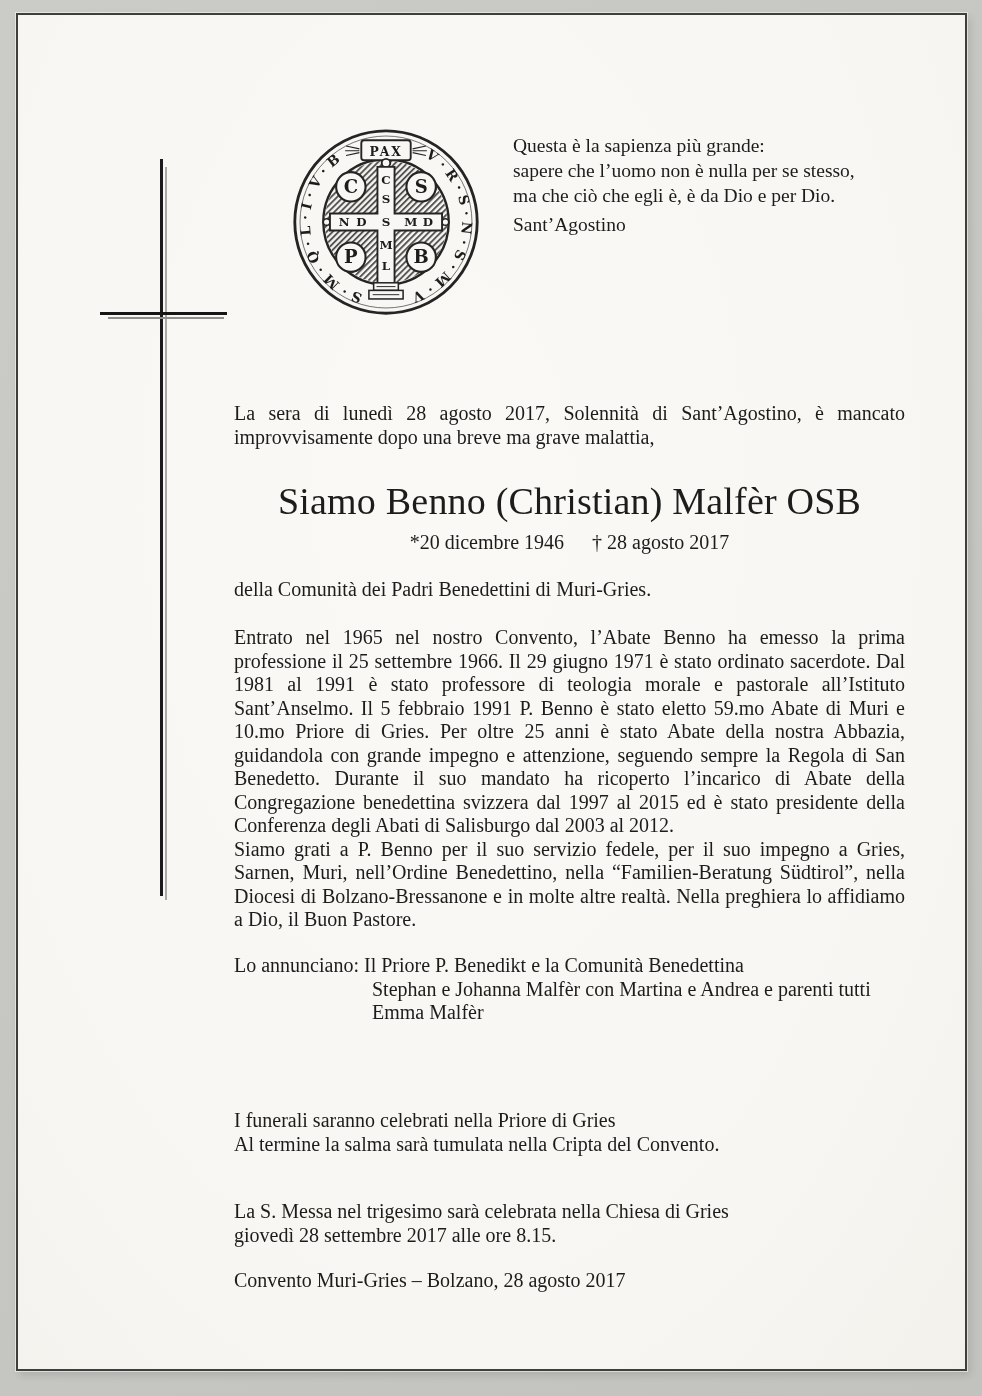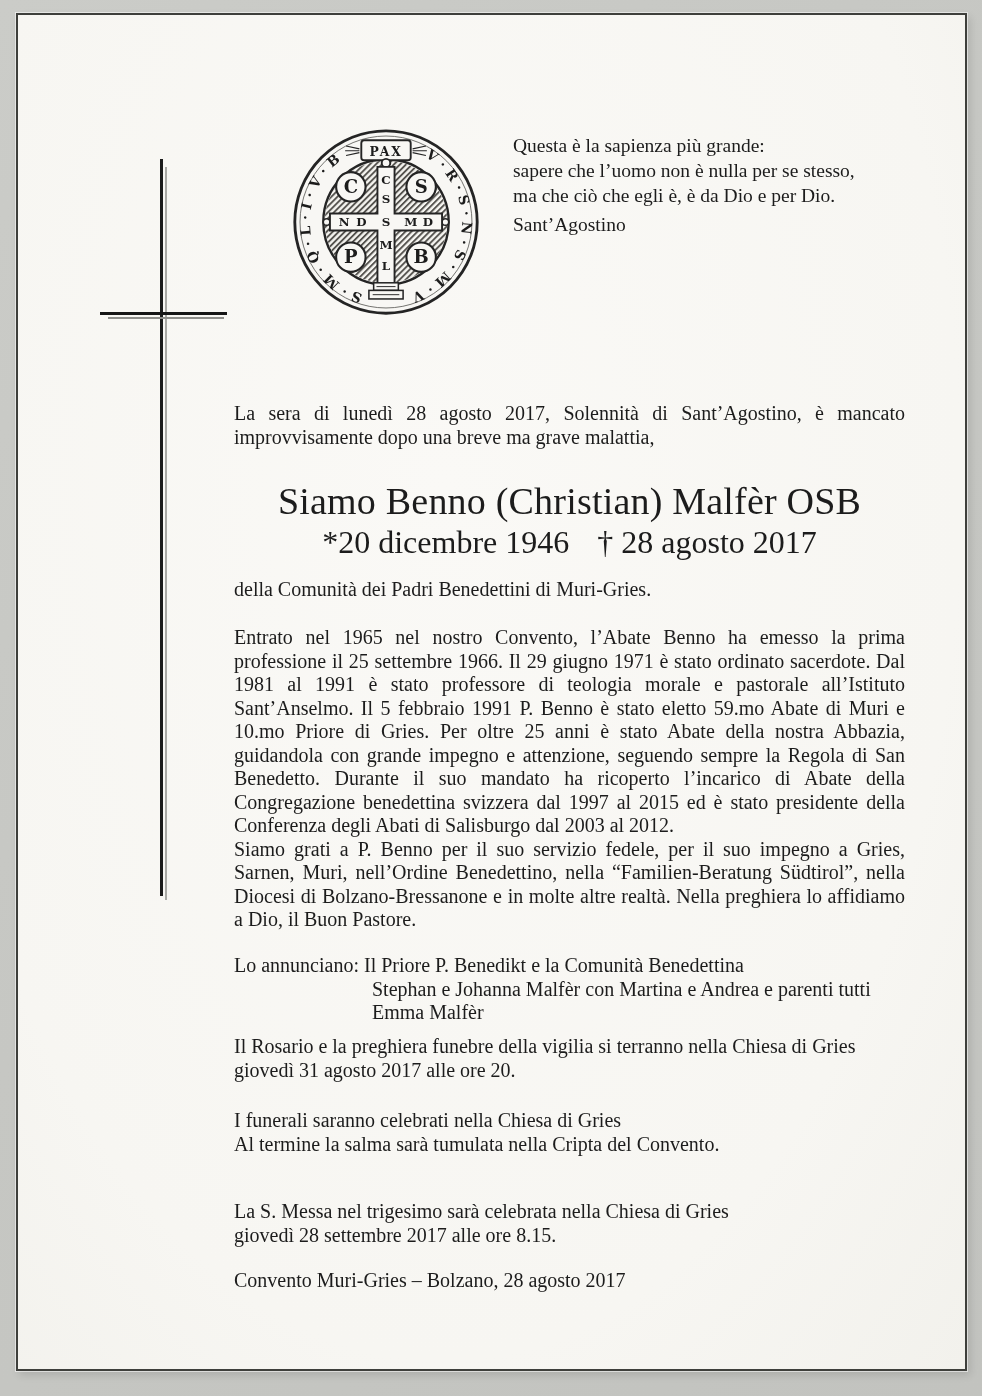--- a/index.html
+++ b/index.html
@@ -32,21 +32,21 @@
     font-size:19.5px;line-height:25px;}
   .quote .attribution{margin-top:4px;}
 
   .col{position:absolute;left:234px;width:671px;font-size:20px;line-height:23.5px;}
   .justify{text-align:justify;}
   p{margin:0;}
 
   .intro{top:402px;}
   .deceased-name{top:478px;font-size:38px;line-height:46px;text-align:center;
     white-space:nowrap;letter-spacing:.2px;}
-  .life-dates{top:527px;font-size:32px;line-height:30px;text-align:center;}
+  .life-dates{top:527px;font-size:20px;line-height:30px;text-align:center;}
   .life-dates .death{margin-left:28px;}
   .community{top:578px;}
   .bio{top:626px;}
   .announcement{top:954px;}
   .announcement .indent{padding-left:138px;}
   .rosary{top:1035px;}
   .funeral{top:1109px;}
   .trigesimo{top:1200px;}
   .dateline{top:1269px;}
 </style>
@@ -143,27 +143,23 @@
     <p class="justify">Entrato nel 1965 nel nostro Convento, l’Abate Benno ha emesso la prima professione il 25 settembre 1966. Il 29 giugno 1971 è stato ordinato sacerdote. Dal 1981 al 1991 è stato professore di teologia morale e pastorale all’Istituto Sant’Anselmo. Il 5 febbraio 1991 P. Benno è stato eletto 59.mo Abate di Muri e 10.mo Priore di Gries. Per oltre 25 anni è stato Abate della nostra Abbazia, guidandola con grande impegno e attenzione, seguendo sempre la Regola di San Benedetto. Durante il suo mandato ha ricoperto l’incarico di Abate della Congregazione benedettina svizzera dal 1997 al 2015 ed è stato presidente della Conferenza degli Abati di Salisburgo dal 2003 al 2012.</p>
     <p class="justify">Siamo grati a P. Benno per il suo servizio fedele, per il suo impegno a Gries, Sarnen, Muri, nell’Ordine Benedettino, nella “Familien-Beratung Südtirol”, nella Diocesi di Bolzano-Bressanone e in molte altre realtà. Nella preghiera lo affidiamo a Dio, il Buon Pastore.</p>
   </div>
 
   <div class="col announcement">
     <div><span>Lo annunciano:</span> <span>Il Priore P. Benedikt e la Comunità Benedettina</span></div>
     <div class="indent">Stephan e Johanna Malfèr con Martina e Andrea e parenti tutti</div>
     <div class="indent">Emma Malfèr</div>
   </div>
 
-  <div class="col rosary">
-    <div>Il Rosario e la preghiera funebre della vigilia si terranno nella Chiesa di Gries</div>
-    <div>giovedì 31 agosto 2017 alle ore 20.</div>
-  </div>
 
   <div class="col funeral">
-    <div>I funerali saranno celebrati nella Chiesa di Gries</div>
+    <div>I funerali saranno celebrati nella Priore di Gries</div>
     <div>Al termine la salma sarà tumulata nella Cripta del Convento.</div>
   </div>
 
   <div class="col trigesimo">
     <div>La S. Messa nel trigesimo sarà celebrata nella Chiesa di Gries</div>
     <div>giovedì 28 settembre 2017 alle ore 8.15.</div>
   </div>
 
   <div class="col dateline">Convento Muri-Gries – Bolzano, 28 agosto 2017</div>
 </div>

